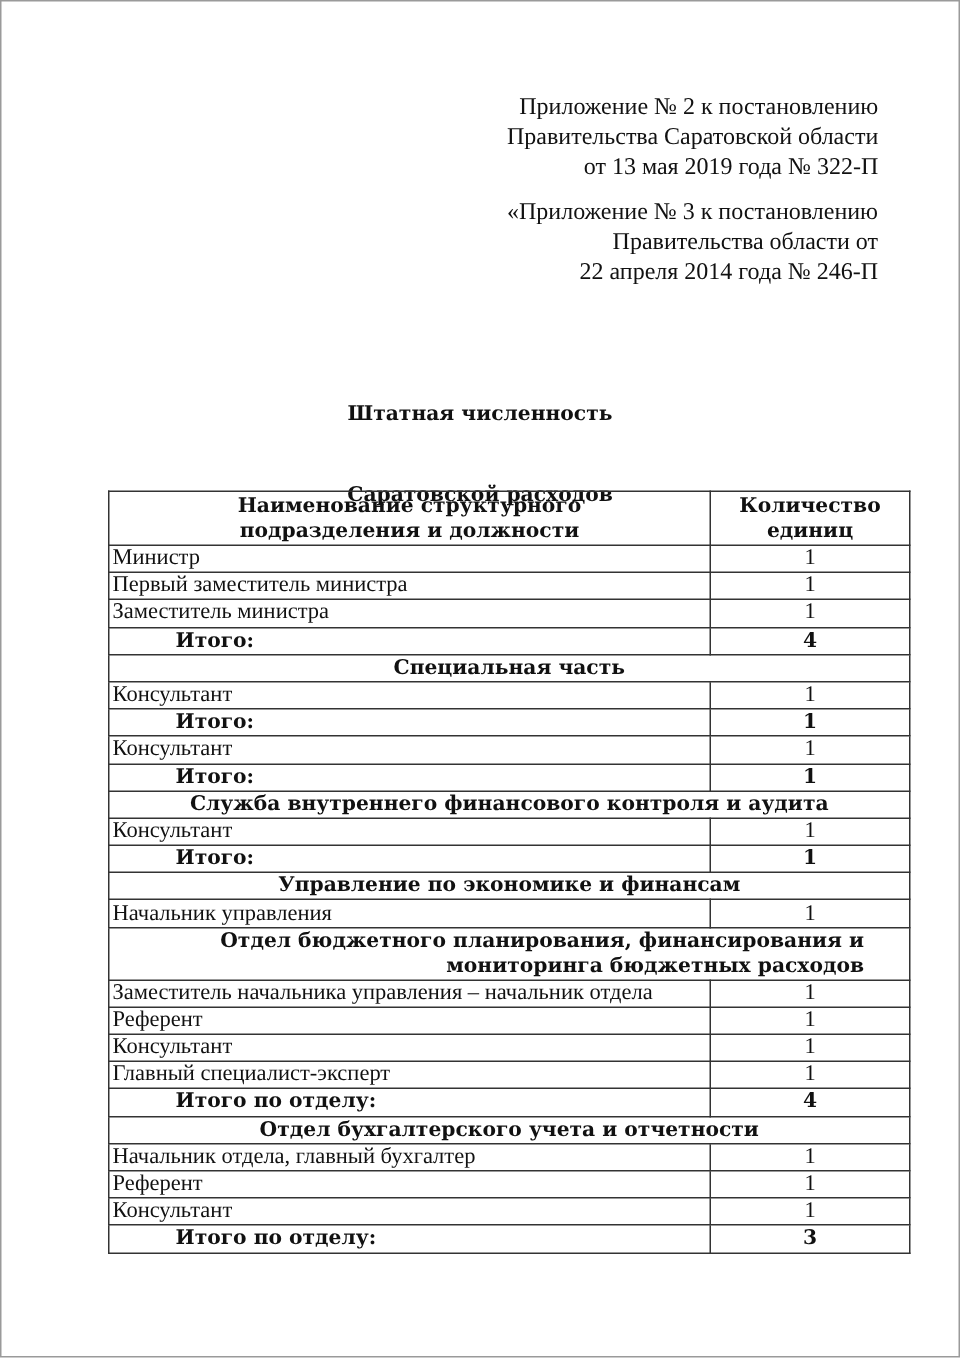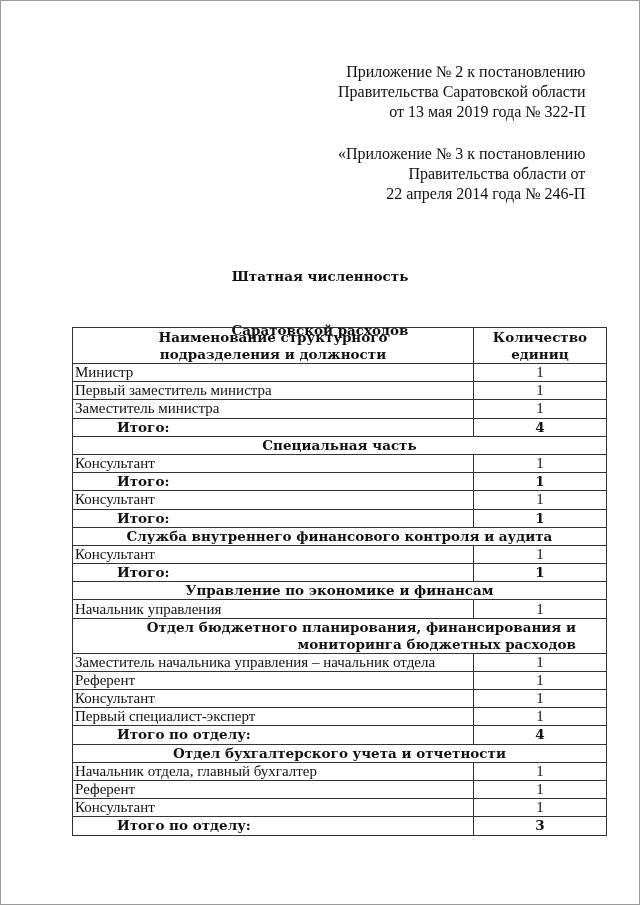--- a/index.html
+++ b/index.html
@@ -23,21 +23,21 @@
       pointer-events: none;
     }
     .annex {
       position: absolute;
       left: 338px;
       font-size: 16px;
       line-height: 20px;
       white-space: nowrap;
     }
     .annex-1 { top: 62px; }
-    .annex-2 { top: 144px; }
+    .annex-2 { top: 132px; }
     .annex div { height: 20px; text-align: right; }
 
     .title {
       position: absolute;
       left: 0;
       width: 640px;
       top: 231px;
       text-align: center;
       font-family: "DejaVu Serif", serif;
       font-weight: bold;
@@ -197,21 +197,21 @@
     </tr>
     <tr>
       <td class="name">Референт</td>
       <td class="qty">1</td>
     </tr>
     <tr>
       <td class="name">Консультант</td>
       <td class="qty">1</td>
     </tr>
     <tr>
-      <td class="name">Первый специалист-эксперт</td>
+      <td class="name">Главный специалист-эксперт</td>
       <td class="qty">1</td>
     </tr>
     <tr class="total">
       <td class="name">Итого по отделу:</td>
       <td class="qty">4</td>
     </tr>
 
     <tr class="section">
       <td colspan="2">Отдел бухгалтерского учета и отчетности</td>
     </tr>

